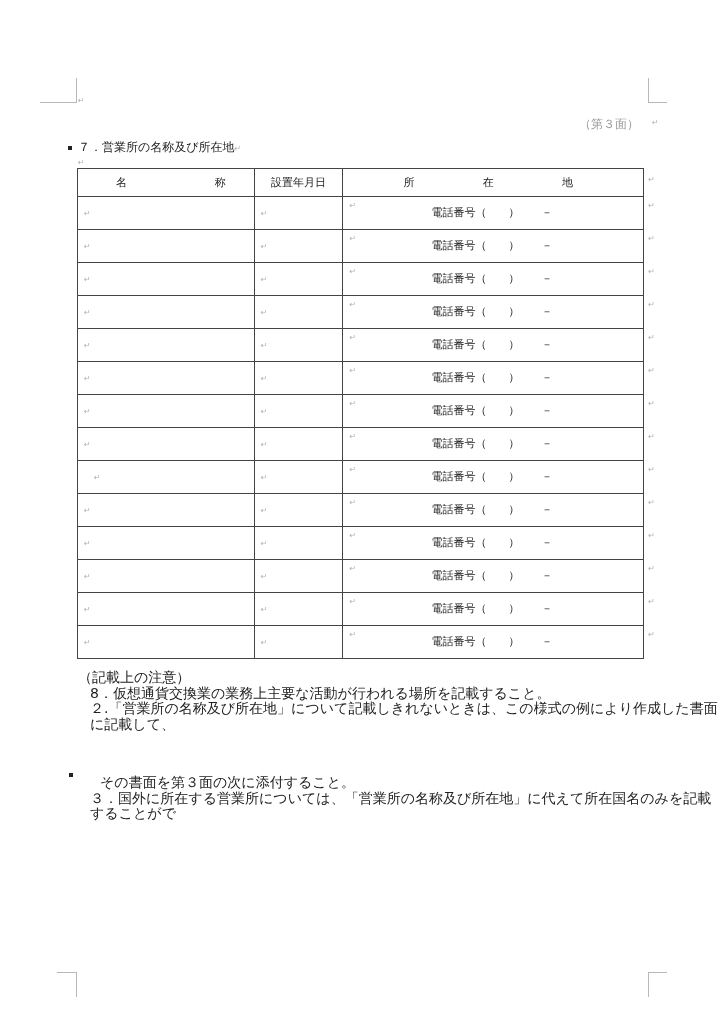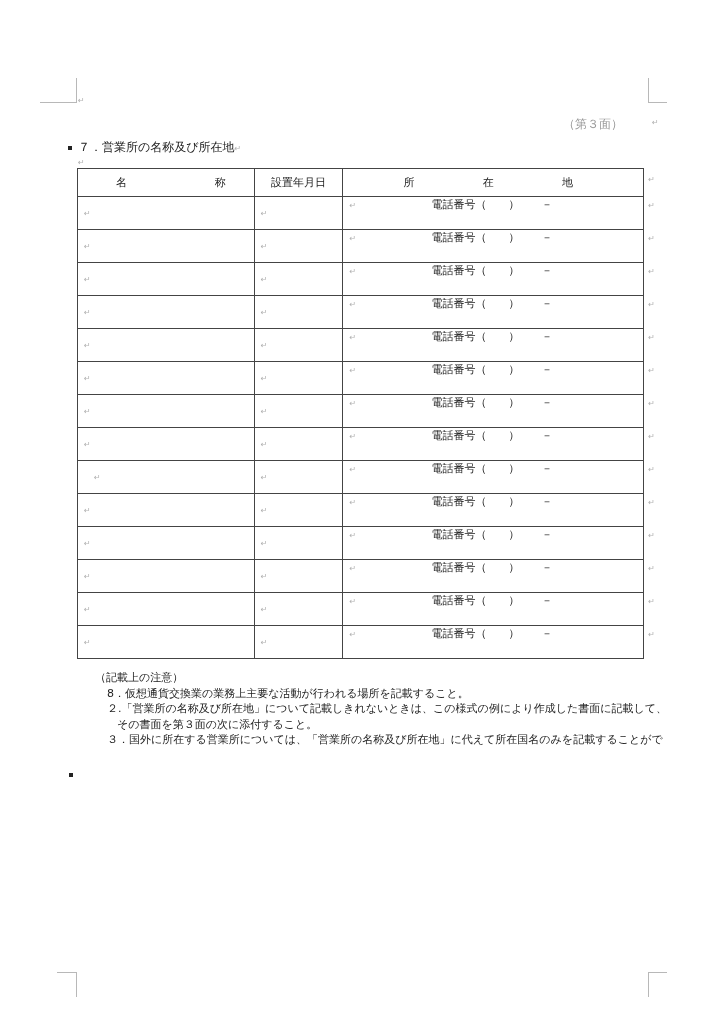--- a/index.html
+++ b/index.html
@@ -5,38 +5,38 @@
   html, body { margin:0; padding:0; background:#ffffff; }
   body { width:724px; height:1024px; position:relative; overflow:hidden;
          font-family:"DejaVu Sans", "Liberation Sans", sans-serif; color:#222; }
   .crop { position:absolute; border-color:#b8b8b8; border-style:solid; border-width:0; }
   .crop-tl { left:40px; top:78px; width:36px; height:24px; border-right-width:1px; border-bottom-width:1px; }
   .crop-tr { left:648px; top:78px; width:18px; height:24px; border-left-width:1px; border-bottom-width:1px; }
   .crop-bl { left:57px; top:972px; width:19px; height:24px; border-right-width:1px; border-top-width:1px; }
   .crop-br { left:648px; top:972px; width:18px; height:24px; border-left-width:1px; border-top-width:1px; }
   .pm { color:#b0b0b0; font-size:8px; }
   .abs { position:absolute; }
-  .pagenum { right:101px; top:116px; font-size:12px; color:#999;text-align:center; }
+  .pagenum { right:85px; top:116px; font-size:12px; color:#999;text-align:center; }
   .heading { left:68px; top:139px; font-size:12px; color:#222; }
   .heading .bullet { display:inline-block; width:4px; height:4px; background:#222; margin-right:6px; vertical-align:middle; }
   table.grid { position:absolute; left:77px; top:168px; width:567px; border-collapse:collapse; }
   table.grid td, table.grid th { border:1px solid #444; font-size:11px; font-weight:normal; padding:0; position:relative; }
   table.grid th { height:27px; }
   table.grid td { height:32px; vertical-align:top; }
   .c1 { width:176px; } .c2 { width:88px; } .c3 { width:300px; }
   .hdr-name { display:flex; justify-content:space-between; padding:0 28px 0 38px; }
   .hdr-loc { display:flex; justify-content:space-between; padding:0 70px 0 60px; }
   .cellmark { position:absolute; left:6px; top:12px; }
   .cellmark.shift { left:16px; }
   .locmark { position:absolute; left:6px; top:4px; }
-  .tel { position:absolute; left:88px; top:0; font-size:11px; white-space:pre; }
+  .tel { position:absolute; left:88px; top:8px; font-size:11px; white-space:pre; }
   .rowmark { position:absolute; right:-12px; top:4px; }
-  .notes { left:95px; top:670px; font-size:11px; line-height:15.5px; }
+  .notes { left:78px; top:670px; font-size:14px; line-height:15.5px; }
   .notes .item { padding-left:12px; }
-  .notes .cont { padding-left:22px; }
+  .notes .cont { padding-left:22px;margin-top:43px; }
   .endmark { left:69px; top:773px; width:4px; height:4px; background:#222; }
 </style>
 </head>
 <body>
 
 <div class="crop crop-tl"></div>
 <div class="crop crop-tr"></div>
 <div class="crop crop-bl"></div>
 <div class="crop crop-br"></div>
 

